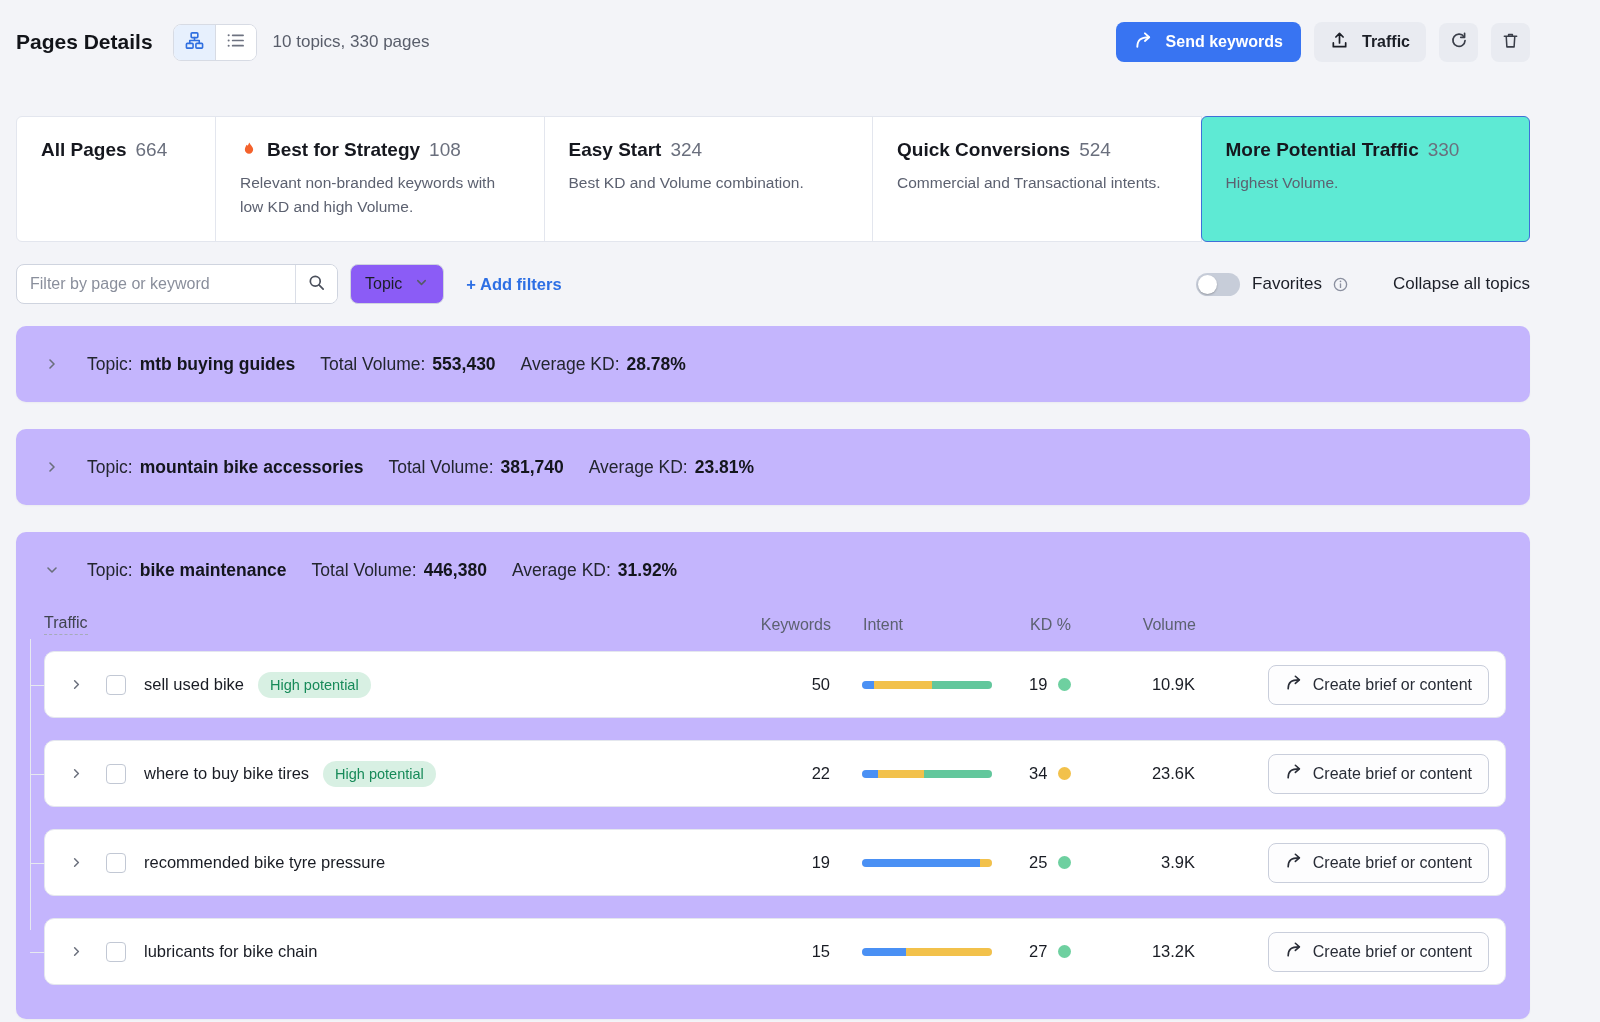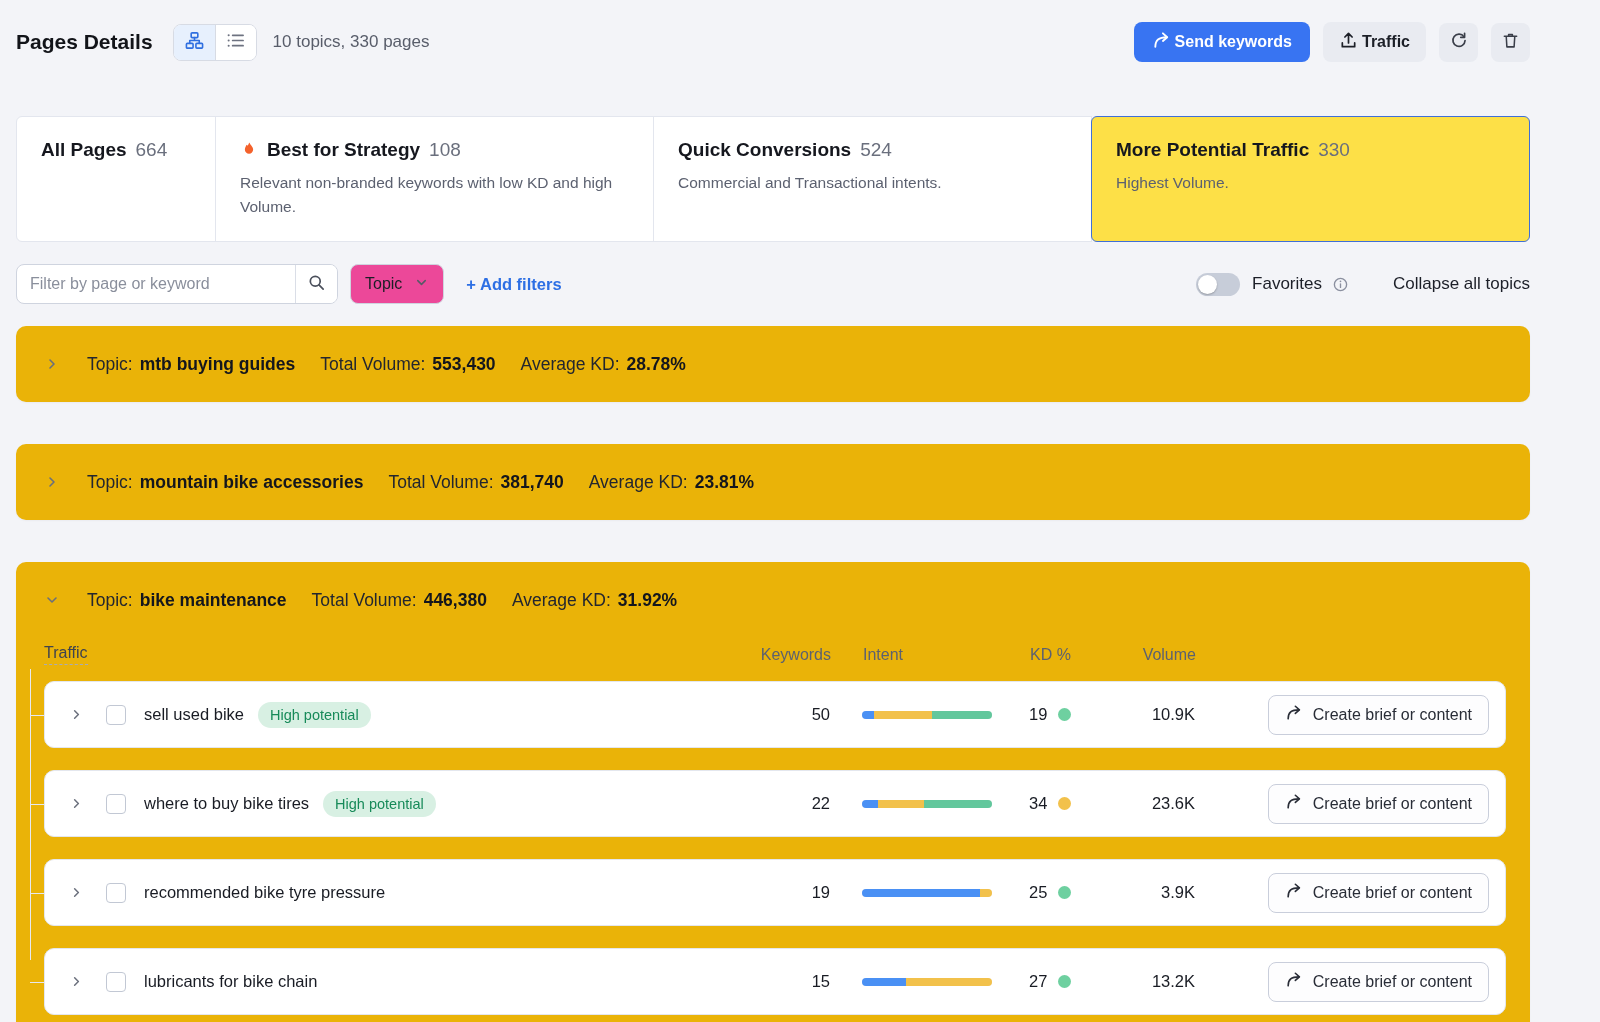--- a/index.html
+++ b/index.html
@@ -14,55 +14,55 @@
 
   
   .header { display:flex; align-items:center; padding:22px 0 18px; }
   .page-title { font-size:21px; font-weight:700; color:#121419; }
   .view-toggle { display:flex; border:1px solid #d7dbe4; border-radius:8px; overflow:hidden; margin-left:20px; background:#fff; }
   .view-btn { width:41px; height:35px; display:flex; align-items:center; justify-content:center; border:none; background:#fff; color:#6d7280; cursor:pointer; }
   .view-btn + .view-btn { border-left:1px solid #d7dbe4; }
   .view-btn.active { background:#e7f0fd; color:#2f6fe0; }
   .summary { color:#585d6a; font-size:17px; margin-left:16px; }
   .header-actions { margin-left:auto; display:flex; align-items:center; gap:13px; }
-  .btn { display:flex; align-items:center; gap:4px; border:none; border-radius:8px; height:40px; font-size:16px; font-family:inherit; cursor:pointer; }
+  .btn { display:flex; align-items:center; gap:13px; border:none; border-radius:8px; height:40px; font-size:16px; font-family:inherit; cursor:pointer; }
   .btn-primary { background:#3874f2; color:#fff; font-weight:700; padding:0 18px; }
   .btn-gray { background:#e9ebf1; color:#1c1f27; font-weight:700; padding:0 16px; }
   .icon-btn { width:39px; height:39px; border:none; border-radius:8px; background:#e9ebf1; color:#3a3e49; display:flex; align-items:center; justify-content:center; cursor:pointer; }
 
   
   .tabs { display:flex; align-items:stretch;margin-top:36px; }
   .tab { background:#fff; border:1px solid #e3e6ee; margin-left:-1px; padding:22px 24px; flex:1; cursor:pointer; position:relative; }
   .tab:first-child { margin-left:0; flex:0 0 200px; border-radius:6px 0 0 6px; }
   .tab:last-child { border-radius:0 6px 6px 0; }
-  .tab.selected { background:#fde047; border:1.5px solid #3f6fd8; border-radius:6px; z-index:2; }
+  .tab.selected { background:#5eead4; border:1.5px solid #3f6fd8; border-radius:6px; z-index:2; }
   .tab-title { display:flex; align-items:center; gap:9px; font-size:19px; }
   .tab-label { font-weight:700; color:#15171e; }
   .tab-count { color:#6a6f7d; }
   .tab-desc { margin-top:10px; color:#5c6170; font-size:15.5px; line-height:1.55; }
   .flame { color:#f4622c; display:flex; }
 
   
   .filter-bar { display:flex; align-items:center; margin:22px 0; }
   .search-box { display:flex; height:40px; width:322px; background:#fff; border:1px solid #cfd4df; border-radius:8px; overflow:hidden; }
   .search-box input { flex:1; border:none; outline:none; padding:0 13px; font-size:16px; font-family:inherit; color:#1b1e26; background:transparent; }
   .search-box input::placeholder { color:#8a8f9c; }
   .search-btn { width:42px; border:none; border-left:1px solid #dadee7; background:#fff; color:#4b505c; display:flex; align-items:center; justify-content:center; cursor:pointer; }
-  .select { height:40px; margin-left:12px; background:#ec4899; border:1px solid #cfd4df; border-radius:8px; padding:0 14px; display:flex; align-items:center; gap:12px; font-size:16px; color:#1b1e26; cursor:pointer; }
+  .select { height:40px; margin-left:12px; background:#8b5cf6; border:1px solid #cfd4df; border-radius:8px; padding:0 14px; display:flex; align-items:center; gap:12px; font-size:16px; color:#1b1e26; cursor:pointer; }
   .select .chev-icon { color:#555a66; }
   .add-filters { margin-left:22px; color:#2d6fe4; font-size:16.5px; font-weight:600; cursor:pointer; background:none; border:none; font-family:inherit; }
   .filter-right { margin-left:auto; display:flex; align-items:center; }
   .toggle { width:44px; height:23px; border-radius:12px; background:#c7cdd9; position:relative; cursor:pointer; }
   .toggle .knob { position:absolute; left:2px; top:2px; width:19px; height:19px; border-radius:50%; background:#fff; box-shadow:0 1px 2px rgba(0,0,0,.25); }
   .fav-label { margin-left:12px; font-size:17px; color:#1c1f28; }
   .info-icon { margin-left:10px; color:#8b90a0; display:flex; cursor:pointer; }
   .collapse-link { margin-left:44px; font-size:17px; color:#1c1f28; cursor:pointer; background:none; border:none; font-family:inherit; }
 
   
-  .topic-card { background:#eab308; border-radius:10px; margin-bottom:42px; box-shadow:0 1px 2px rgba(16,24,40,.04); }
+  .topic-card { background:#c4b5fd; border-radius:10px; margin-bottom:27px; box-shadow:0 1px 2px rgba(16,24,40,.04); }
   .topic-head { display:flex; align-items:center; height:76px; padding:0 28px; cursor:pointer; }
   .chev { color:#6a6f7c; display:flex; }
   .topic-text { margin-left:27px; font-size:17.5px; display:flex; align-items:center; }
   .t-label { color:#23262f; margin-right:7px; }
   .t-val { font-weight:700; color:#14161d; }
   .sp { width:25px; }
 
   
   .expanded-body { padding:0 24px 12px 28px; }
   .row-grid { display:flex; align-items:center; }
@@ -157,20 +157,27 @@
               <path fill="currentColor" d="M10.6 1.6c.5 2.9 4 4.4 4 7.9a4.6 4.6 0 0 1-9.2.1c0-2.3 1.3-3.5 1.7-5.3.7.9 1.7 1.2 2.2-.5.2-.8.7-1.6 1.3-2.2z"></path>
             </svg>
           </span>
         <span class="tab-label">Best for Strategy</span>
         <span class="tab-count">108</span>
       </div>
       <div class="tab-desc">Relevant non-branded keywords with low KD and high Volume.</div>
     </div>
     <div class="tab">
       <div class="tab-title">
+        <span class="tab-label">Easy Start</span>
+        <span class="tab-count">324</span>
+      </div>
+      <div class="tab-desc">Best KD and Volume combination.</div>
+    </div>
+    <div class="tab">
+      <div class="tab-title">
         <span class="tab-label">Quick Conversions</span>
         <span class="tab-count">524</span>
       </div>
       <div class="tab-desc">Commercial and Transactional intents.</div>
     </div>
     <div class="tab selected">
       <div class="tab-title">
         <span class="tab-label">More Potential Traffic</span>
         <span class="tab-count">330</span>
       </div>

